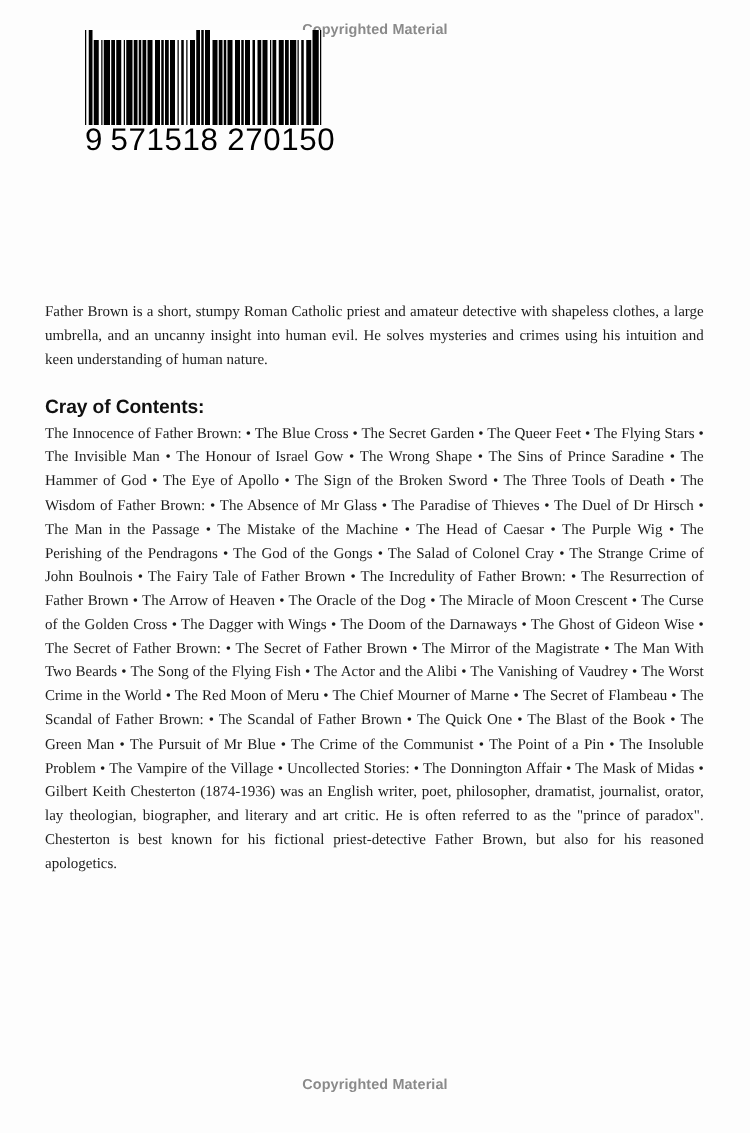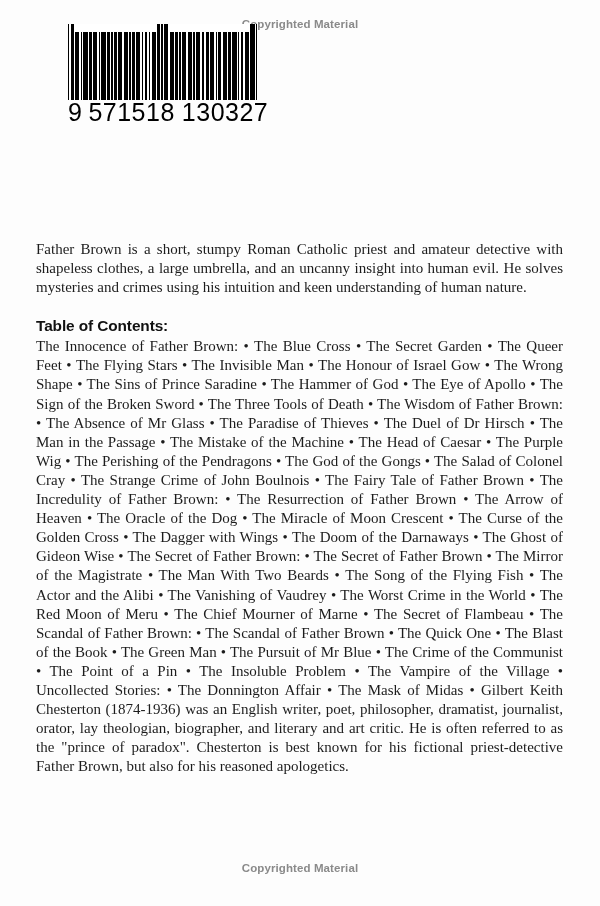--- a/index.html
+++ b/index.html
@@ -92,21 +92,21 @@
   .text-column {
     position: absolute;
     left: 36px;
     top: 240px;
     width: 527px;
   }
 
   p.body-text, p.toc-text {
     margin: 0;
     font-family: "Liberation Serif", serif;
-    font-size: 15px;
+    font-size: 12px;
     line-height: 19.1px;
     color: #1c1c1c;
     text-align: justify;
     text-justify: inter-word;
     hyphens: none;
   }
 
   p.body-text {
     margin-bottom: 0;
   }
@@ -219,27 +219,27 @@
         <span class="gap" style="width: 1.39706px;"></span>
         <span class="bar short" style="width: 4.19118px;"></span>
         <span class="gap" style="width: 1.39706px;"></span>
         <span class="bar" style="width: 4.19118px;"></span>
         <span class="gap" style="width: 1.39706px;"></span>
         <span class="bar" style="width: 1.39706px;"></span>
       </div>
     <div class="barcode-digits">
       <span class="d-lead">9</span>
       <span class="d-left">571518</span>
-      <span class="d-right">130327</span>
+      <span class="d-right">270150</span>
     </div>
   </div>
 
   <div class="text-column">
     <p class="body-text">Father Brown is a short, stumpy Roman Catholic priest and amateur detective with shapeless clothes, a large umbrella, and an uncanny insight into human evil.  He solves mysteries and crimes using his intuition and keen understanding of human nature.</p>
 
-    <h2 class="toc-heading">Table of Contents:</h2>
+    <h2 class="toc-heading">Cray of Contents:</h2>
 
     <p class="toc-text">The Innocence of Father Brown:  • The Blue Cross • The Secret Garden • The Queer Feet • The Flying Stars • The Invisible Man • The Honour of Israel Gow • The Wrong Shape • The Sins of Prince Saradine • The Hammer of God • The Eye of Apollo • The Sign of the Broken Sword • The Three Tools of Death • The Wisdom of Father Brown: • The Absence of Mr Glass • The Paradise of Thieves • The Duel of Dr Hirsch • The Man in the Passage • The Mistake of the Machine • The Head of Caesar • The Purple Wig • The Perishing of the Pendragons • The God of the Gongs • The Salad of Colonel Cray • The Strange Crime of John Boulnois • The Fairy Tale of Father Brown • The Incredulity of Father Brown:  • The Resurrection of Father Brown • The Arrow of Heaven • The Oracle of the Dog • The Miracle of Moon Crescent • The Curse of the Golden Cross • The Dagger with Wings • The Doom of the Darnaways • The Ghost of Gideon Wise • The Secret of Father Brown:  • The Secret of Father Brown • The Mirror of the Magistrate • The Man With Two Beards • The Song of the Flying Fish • The Actor and the Alibi • The Vanishing of Vaudrey • The Worst Crime in the World • The Red Moon of Meru • The Chief Mourner of Marne • The Secret of Flambeau • The Scandal of Father Brown: • The Scandal of Father Brown • The Quick One • The Blast of the Book • The Green Man • The Pursuit of Mr Blue • The Crime of the Communist • The Point of a Pin • The Insoluble Problem • The Vampire of the Village • Uncollected Stories: • The Donnington Affair • The Mask of Midas • Gilbert Keith Chesterton (1874-1936) was an English writer, poet, philosopher, dramatist, journalist, orator, lay theologian, biographer, and literary and art critic.  He is often referred to as the "prince of paradox".  Chesterton is best known for his fictional priest-detective Father Brown, but also for his reasoned apologetics.</p>
   </div>
 
   <div class="copyright-mark copyright-bottom">Copyrighted Material</div>
 
 </div>
 
 </body></html>

